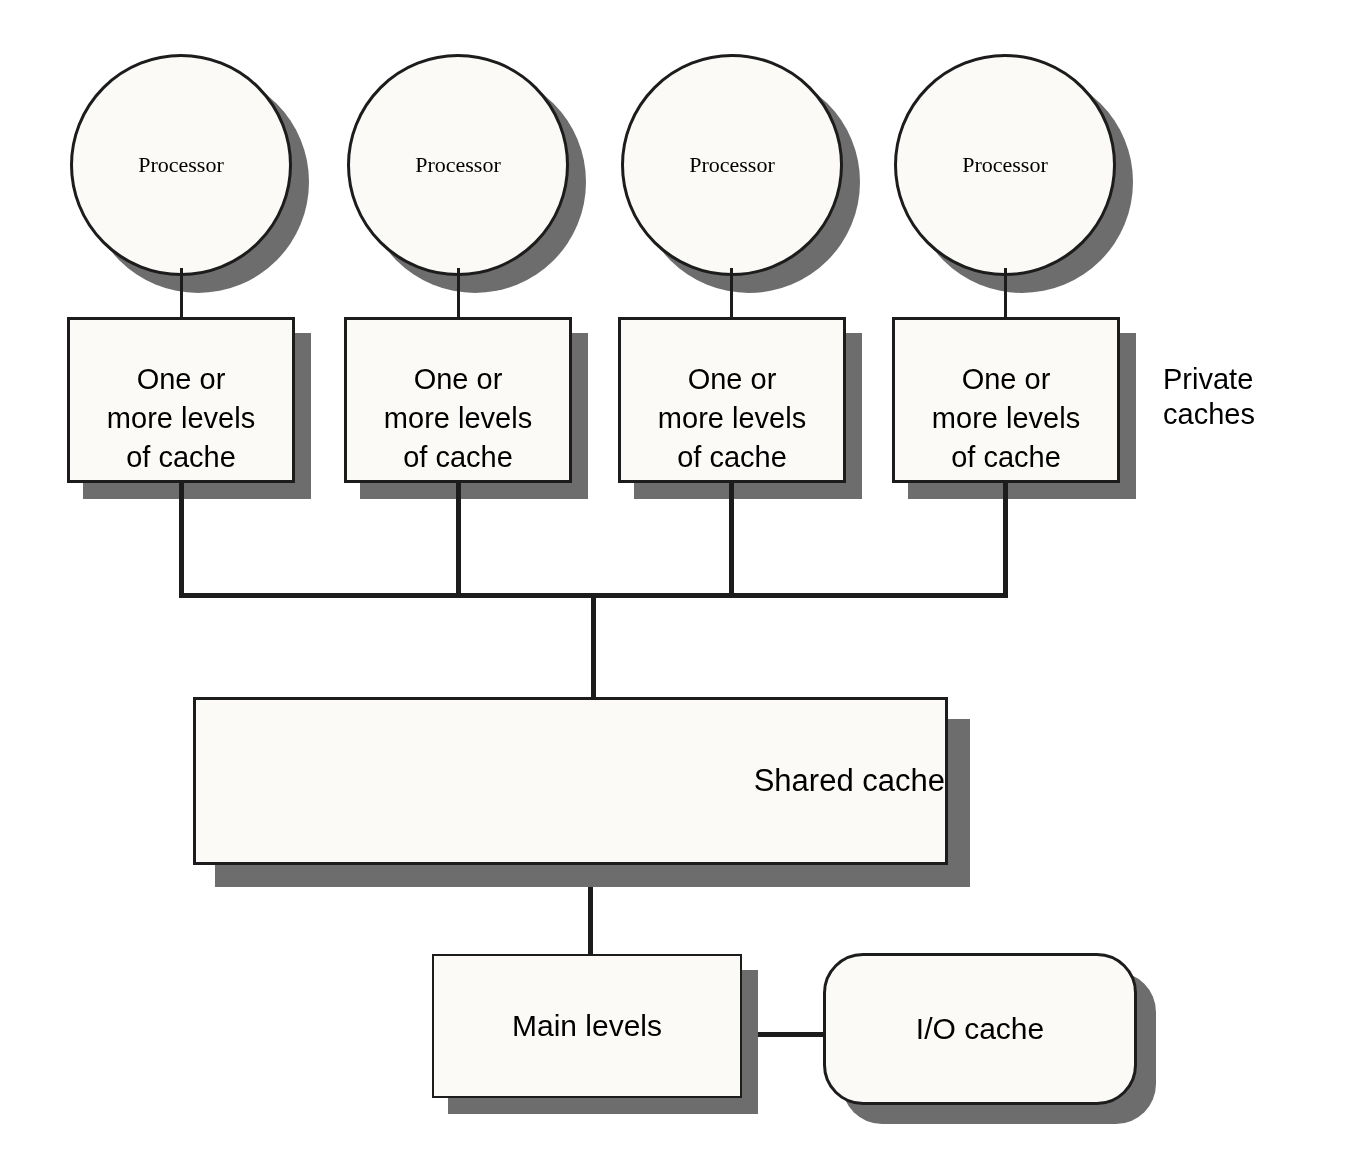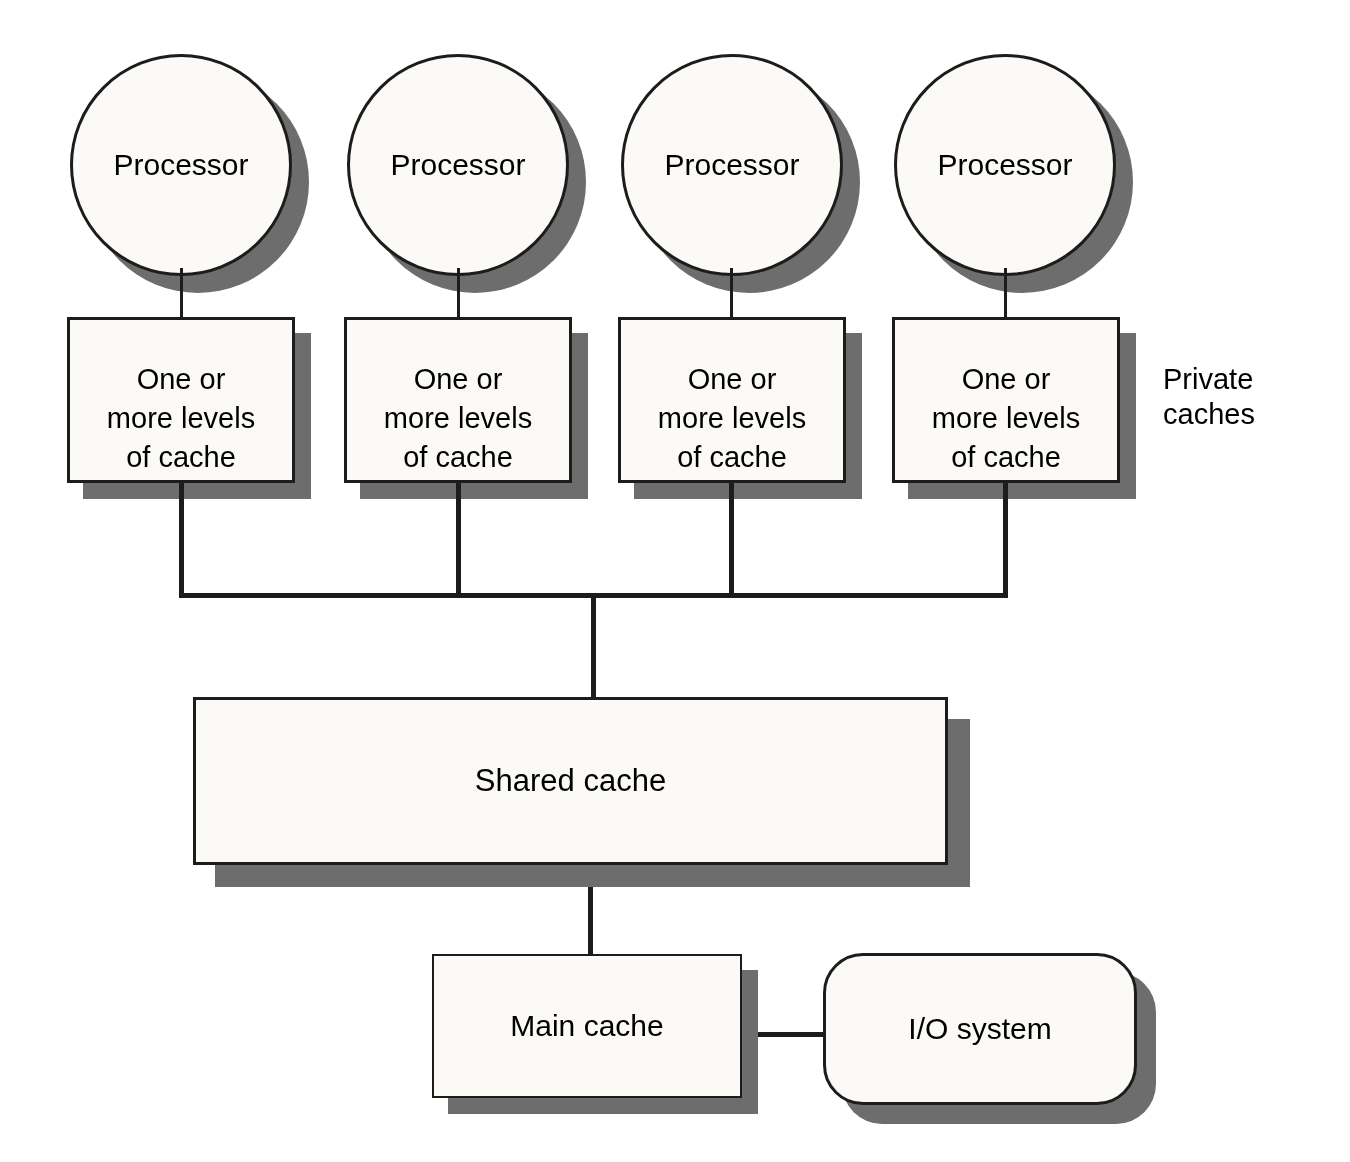--- a/index.html
+++ b/index.html
@@ -30,37 +30,39 @@
     display: flex;
     align-items: center;
     justify-content: center;
     text-align: center;
   }
   .circle {
     width: 222px;
     height: 222px;
     border-radius: 50%;
     box-shadow: 17px 17px 0 var(--shadow, #6d6d6d);
-    font-size: 30px;
+    font-size: 22px;
+    font-family: Liberation Serif, serif;
   }
   .cache-box {
     width: 228px;
     height: 166px;
     top: 317px;
     box-shadow: 16px 16px 0 var(--shadow, #6d6d6d);
     font-size: 29px;
     line-height: 39px;
   }
   .shared-box {
     left: 193px;
     top: 697px;
     width: 755px;
     height: 168px;
     box-shadow: 22px 22px 0 var(--shadow, #6d6d6d);
     font-size: 31px;
+    justify-content: flex-end;
   }
   .memory-box {
     left: 432px;
     top: 954px;
     width: 310px;
     height: 144px;
     border-width: 2px;
     box-shadow: 16px 16px 0 var(--shadow, #6d6d6d);
     font-size: 30px;
   }
@@ -142,20 +144,20 @@
   <div class="line" style="left:729px; top:480px; width:5px; height:117px;"></div>
   <div class="line" style="left:1003px; top:480px; width:5px; height:117px;"></div>
   <div class="line" style="left:179px; top:593px; width:829px; height:5px;"></div>
   <div class="line" style="left:591px; top:595px; width:5px; height:104px;"></div>
 
   <div class="node shared-box">
     <span>Shared cache</span>
   </div>
 
   <div class="node memory-box">
-    <span>Main cache</span>
+    <span>Main levels</span>
   </div>
 
   <div class="node io-box">
-    <span>I/O system</span>
+    <span>I/O cache</span>
   </div>
 
 </div>
 
 </body></html>

